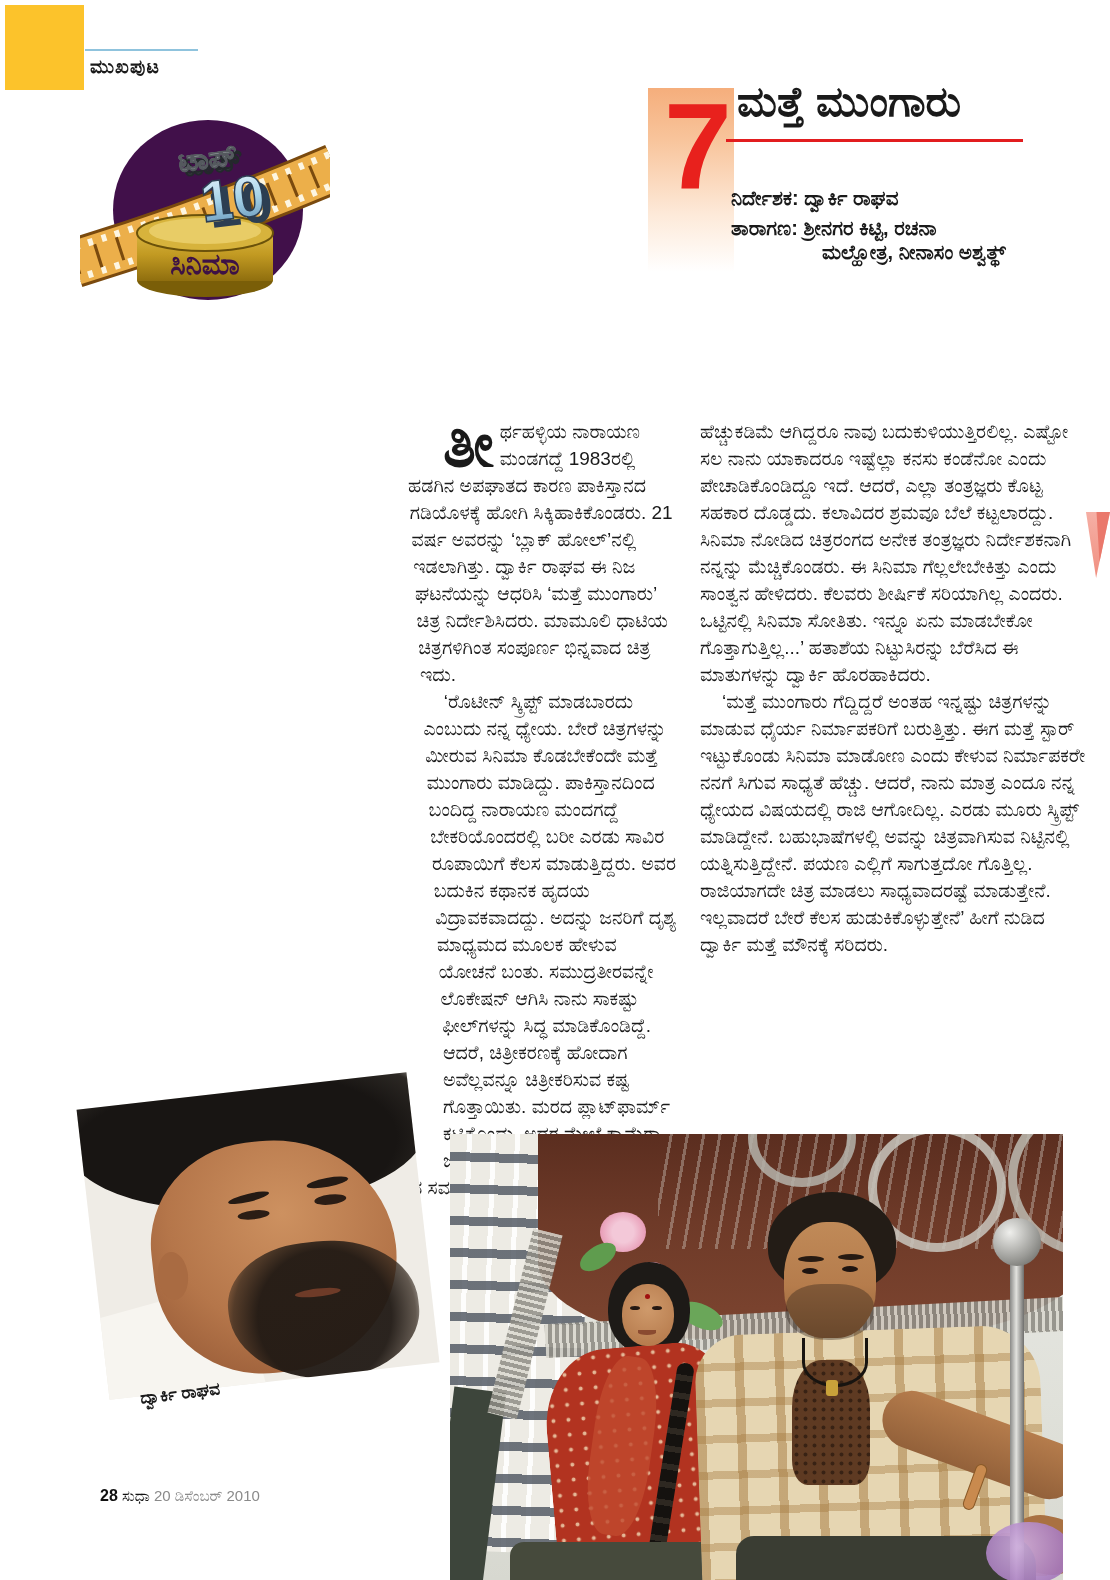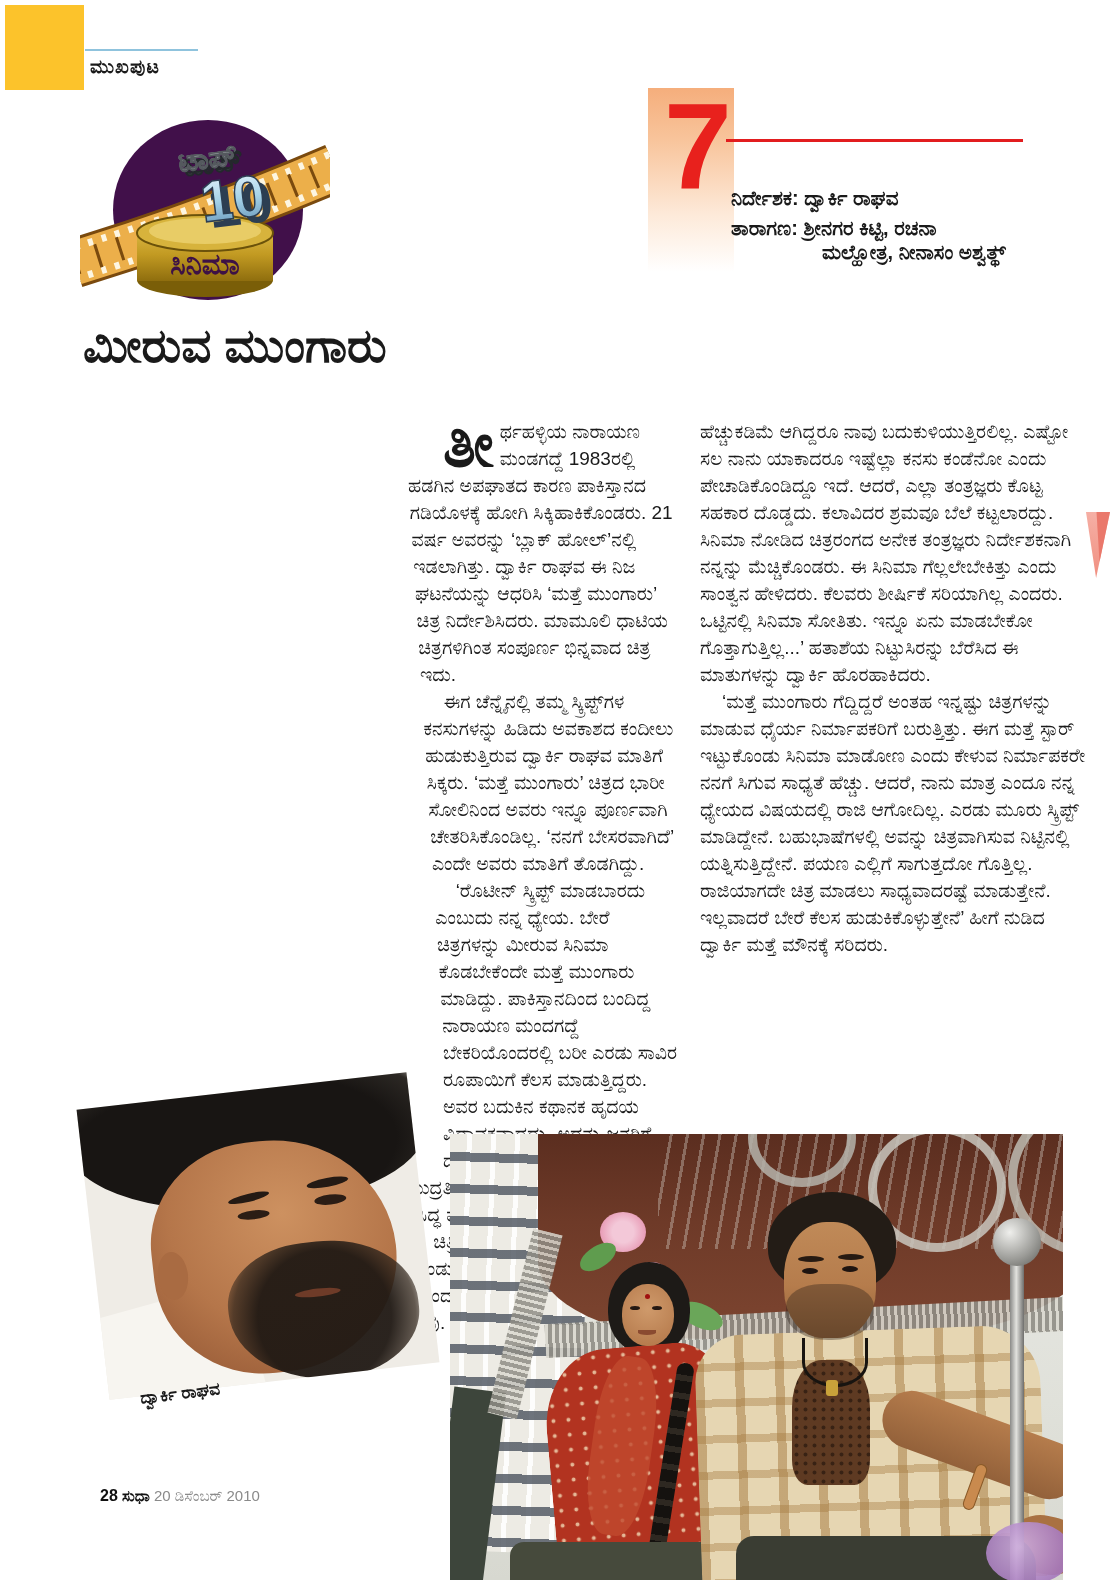--- a/index.html
+++ b/index.html
@@ -135,21 +135,21 @@
   .ms-w-trousers{position:absolute;left:60px;top:408px;width:210px;height:52px;background:#464a3c;border-radius:14px;}
   .ms-pole{position:absolute;left:560px;top:106px;width:14px;height:345px;
            background:linear-gradient(90deg,#8a8a88,#e2e2de 45%,#6e6e6c);}
   .ms-sphere{position:absolute;left:543px;top:84px;width:48px;height:48px;border-radius:50%;
              background:radial-gradient(circle at 35% 30%,#efefec,#9a9a96 60%,#5c5c58);}
   .ms-purple{position:absolute;left:536px;top:388px;width:86px;height:62px;border-radius:50%;
              background:radial-gradient(circle at 40% 40%,#cfaede,#a578bd 70%);opacity:.9;}
   
   .footer{position:absolute;left:88px;top:1487px;font-size:15px;color:#8a8a8a;}
   .footer b{color:#111;font-size:16px;margin-left:12px;}
-  .footer .mag{color:#111;font-weight:bold;}
+  .footer .mag{color:#111;font-weight:normal;}
 </style>
 </head>
 <body>
 
 <div class="page">
 
   <div class="corner-square"></div>
   <div class="head-rule"></div>
   <div class="section-label">ಮುಖಪುಟ</div>
 
@@ -194,31 +194,30 @@
         <text x="132" y="62" text-anchor="middle" font-size="30" font-weight="bold" fill="#3a3f44" stroke="#24282c" stroke-width="1" transform="translate(3,3)">ಟಾಪ್</text>
         <text x="130" y="60" text-anchor="middle" font-size="30" font-weight="bold" fill="url(#silver)" stroke="#54595e" stroke-width="0.8">ಟಾಪ್</text>
         <text x="153" y="116" text-anchor="middle" font-size="58" font-weight="bold" fill="#2c3e52" transform="translate(4,4)">10</text>
         <text x="150" y="113" text-anchor="middle" font-size="58" font-weight="bold" fill="url(#blue10)" stroke="#2c3e52" stroke-width="1.5">10</text>
       </g>
     </svg>
   </div>
 
   <div class="rank-box"></div>
   <div class="rank-num">7</div>
+  <div class="movie-title">ಮತ್ತೆ ಮುಂಗಾರು</div>
   <div class="title-rule"></div>
   <div class="credit c1">ನಿರ್ದೇಶಕ: ದ್ವಾರ್ಕಿ ರಾಘವ</div>
   <div class="credit c2">ತಾರಾಗಣ: ಶ್ರೀನಗರ ಕಿಟ್ಟಿ, ರಚನಾ</div>
   <div class="credit c3">ಮಲ್ಹೋತ್ರ, ನೀನಾಸಂ ಅಶ್ವತ್ಥ್</div>
 
-  <div class="headline">ಮೀರುವ ಮುಂಗಾರು</div>
 
   <div class="col col-left">
     <div class="lc-spacer"></div>
     <p><span class="dropcap">ತೀ</span><span>ರ್ಥಹಳ್ಳಿಯ ನಾರಾಯಣ ಮಂಡಗದ್ದೆ 1983ರಲ್ಲಿ ಹಡಗಿನ ಅಪಘಾತದ ಕಾರಣ ಪಾಕಿಸ್ತಾನದ ಗಡಿಯೊಳಕ್ಕೆ ಹೋಗಿ ಸಿಕ್ಕಿಹಾಕಿಕೊಂಡರು. 21 ವರ್ಷ ಅವರನ್ನು ‘ಬ್ಲಾಕ್ ಹೋಲ್’ನಲ್ಲಿ ಇಡಲಾಗಿತ್ತು. ದ್ವಾರ್ಕಿ ರಾಘವ ಈ ನಿಜ ಘಟನೆಯನ್ನು ಆಧರಿಸಿ ‘ಮತ್ತೆ ಮುಂಗಾರು’ ಚಿತ್ರ ನಿರ್ದೇಶಿಸಿದರು. ಮಾಮೂಲಿ ಧಾಟಿಯ ಚಿತ್ರಗಳಿಗಿಂತ ಸಂಪೂರ್ಣ ಭಿನ್ನವಾದ ಚಿತ್ರ ಇದು.</span></p>
-    <p class="indent">ಈಗ ಚೆನ್ನೈನಲ್ಲಿ ತಮ್ಮ ಸ್ಕ್ರಿಪ್ಟ್‌ಗಳ ಕನಸುಗಳನ್ನು ಹಿಡಿದು ಅವಕಾಶದ ಕಂದೀಲು ಹುಡುಕುತ್ತಿರುವ ದ್ವಾರ್ಕಿ ರಾಘವ ಮಾತಿಗೆ ಸಿಕ್ಕರು. ‘ಮತ್ತೆ ಮುಂಗಾರು’ ಚಿತ್ರದ ಭಾರೀ ಸೋಲಿನಿಂದ ಅವರು ಇನ್ನೂ ಪೂರ್ಣವಾಗಿ ಚೇತರಿಸಿಕೊಂಡಿಲ್ಲ. ‘ನನಗೆ ಬೇಸರವಾಗಿದೆ’ ಎಂದೇ ಅವರು ಮಾತಿಗೆ ತೊಡಗಿದ್ದು.</p>
     <p class="indent">‘ರೊಟೀನ್ ಸ್ಕ್ರಿಪ್ಟ್ ಮಾಡಬಾರದು ಎಂಬುದು ನನ್ನ ಧ್ಯೇಯ. ಬೇರೆ ಚಿತ್ರಗಳನ್ನು ಮೀರುವ ಸಿನಿಮಾ ಕೊಡಬೇಕೆಂದೇ ಮತ್ತೆ ಮುಂಗಾರು ಮಾಡಿದ್ದು. ಪಾಕಿಸ್ತಾನದಿಂದ ಬಂದಿದ್ದ ನಾರಾಯಣ ಮಂದಗದ್ದೆ ಬೇಕರಿಯೊಂದರಲ್ಲಿ ಬರೀ ಎರಡು ಸಾವಿರ ರೂಪಾಯಿಗೆ ಕೆಲಸ ಮಾಡುತ್ತಿದ್ದರು. ಅವರ ಬದುಕಿನ ಕಥಾನಕ ಹೃದಯ ವಿದ್ರಾವಕವಾದದ್ದು. ಅದನ್ನು ಜನರಿಗೆ ದೃಶ್ಯ ಮಾಧ್ಯಮದ ಮೂಲಕ ಹೇಳುವ ಯೋಚನೆ ಬಂತು. ಸಮುದ್ರತೀರವನ್ನೇ ಲೊಕೇಷನ್ ಆಗಿಸಿ ನಾನು ಸಾಕಷ್ಟು ಫೀಲ್‌ಗಳನ್ನು ಸಿದ್ಧ ಮಾಡಿಕೊಂಡಿದ್ದೆ. ಆದರೆ, ಚಿತ್ರೀಕರಣಕ್ಕೆ ಹೋದಾಗ ಅವೆಲ್ಲವನ್ನೂ ಚಿತ್ರೀಕರಿಸುವ ಕಷ್ಟ ಗೊತ್ತಾಯಿತು. ಮರದ ಪ್ಲಾಟ್‌ಫಾರ್ಮ್ ಕಟ್ಟಿಕೊಂಡು, ಅದರ ಮೇಲೆ ಕ್ಯಾಮೆರಾ, ಜಿಮ್ಮಿಜಿಪ್ ಇತ್ಯಾದಿಗಳನ್ನಿಟ್ಟು, ಇನ್ನೊಂದು ಹಡಗಿನಿಂದ ಸಮುದ್ರದ ಮಧ್ಯಕ್ಕೆ ಎಳೆದುಕೊಂಡು ಹೋದೆವು. ಆಗ ಸ್ವಲ್ಪ</p>
   </div>
 
   <div class="col col-right">
     <p>ಹೆಚ್ಚುಕಡಿಮೆ ಆಗಿದ್ದರೂ ನಾವು ಬದುಕುಳಿಯುತ್ತಿರಲಿಲ್ಲ. ಎಷ್ಟೋ ಸಲ ನಾನು ಯಾಕಾದರೂ ಇಷ್ಟೆಲ್ಲಾ ಕನಸು ಕಂಡೆನೋ ಎಂದು ಪೇಚಾಡಿಕೊಂಡಿದ್ದೂ ಇದೆ. ಆದರೆ, ಎಲ್ಲಾ ತಂತ್ರಜ್ಞರು ಕೊಟ್ಟ ಸಹಕಾರ ದೊಡ್ಡದು. ಕಲಾವಿದರ ಶ್ರಮವೂ ಬೆಲೆ ಕಟ್ಟಲಾರದ್ದು. ಸಿನಿಮಾ ನೋಡಿದ ಚಿತ್ರರಂಗದ ಅನೇಕ ತಂತ್ರಜ್ಞರು ನಿರ್ದೇಶಕನಾಗಿ ನನ್ನನ್ನು ಮೆಚ್ಚಿಕೊಂಡರು. ಈ ಸಿನಿಮಾ ಗೆಲ್ಲಲೇಬೇಕಿತ್ತು ಎಂದು ಸಾಂತ್ವನ ಹೇಳಿದರು. ಕೆಲವರು ಶೀರ್ಷಿಕೆ ಸರಿಯಾಗಿಲ್ಲ ಎಂದರು. ಒಟ್ಟಿನಲ್ಲಿ ಸಿನಿಮಾ ಸೋತಿತು. ಇನ್ನೂ ಏನು ಮಾಡಬೇಕೋ ಗೊತ್ತಾಗುತ್ತಿಲ್ಲ...’ ಹತಾಶೆಯ ನಿಟ್ಟುಸಿರನ್ನು ಬೆರೆಸಿದ ಈ ಮಾತುಗಳನ್ನು ದ್ವಾರ್ಕಿ ಹೊರಹಾಕಿದರು.</p>
     <p class="indent">‘ಮತ್ತೆ ಮುಂಗಾರು ಗೆದ್ದಿದ್ದರೆ ಅಂತಹ ಇನ್ನಷ್ಟು ಚಿತ್ರಗಳನ್ನು ಮಾಡುವ ಧೈರ್ಯ ನಿರ್ಮಾಪಕರಿಗೆ ಬರುತ್ತಿತ್ತು. ಈಗ ಮತ್ತೆ ಸ್ಟಾರ್ ಇಟ್ಟುಕೊಂಡು ಸಿನಿಮಾ ಮಾಡೋಣ ಎಂದು ಕೇಳುವ ನಿರ್ಮಾಪಕರೇ ನನಗೆ ಸಿಗುವ ಸಾಧ್ಯತೆ ಹೆಚ್ಚು. ಆದರೆ, ನಾನು ಮಾತ್ರ ಎಂದೂ ನನ್ನ ಧ್ಯೇಯದ ವಿಷಯದಲ್ಲಿ ರಾಜಿ ಆಗೋದಿಲ್ಲ. ಎರಡು ಮೂರು ಸ್ಕ್ರಿಪ್ಟ್ ಮಾಡಿದ್ದೇನೆ. ಬಹುಭಾಷೆಗಳಲ್ಲಿ ಅವನ್ನು ಚಿತ್ರವಾಗಿಸುವ ನಿಟ್ಟಿನಲ್ಲಿ ಯತ್ನಿಸುತ್ತಿದ್ದೇನೆ. ಪಯಣ ಎಲ್ಲಿಗೆ ಸಾಗುತ್ತದೋ ಗೊತ್ತಿಲ್ಲ. ರಾಜಿಯಾಗದೇ ಚಿತ್ರ ಮಾಡಲು ಸಾಧ್ಯವಾದರಷ್ಟೆ ಮಾಡುತ್ತೇನೆ. ಇಲ್ಲವಾದರೆ ಬೇರೆ ಕೆಲಸ ಹುಡುಕಿಕೊಳ್ಳುತ್ತೇನೆ’ ಹೀಗೆ ನುಡಿದ ದ್ವಾರ್ಕಿ ಮತ್ತೆ ಮೌನಕ್ಕೆ ಸರಿದರು.</p>
   </div>
 
   <div class="ribbon"></div>
   <div class="ribbon-inner"></div>

